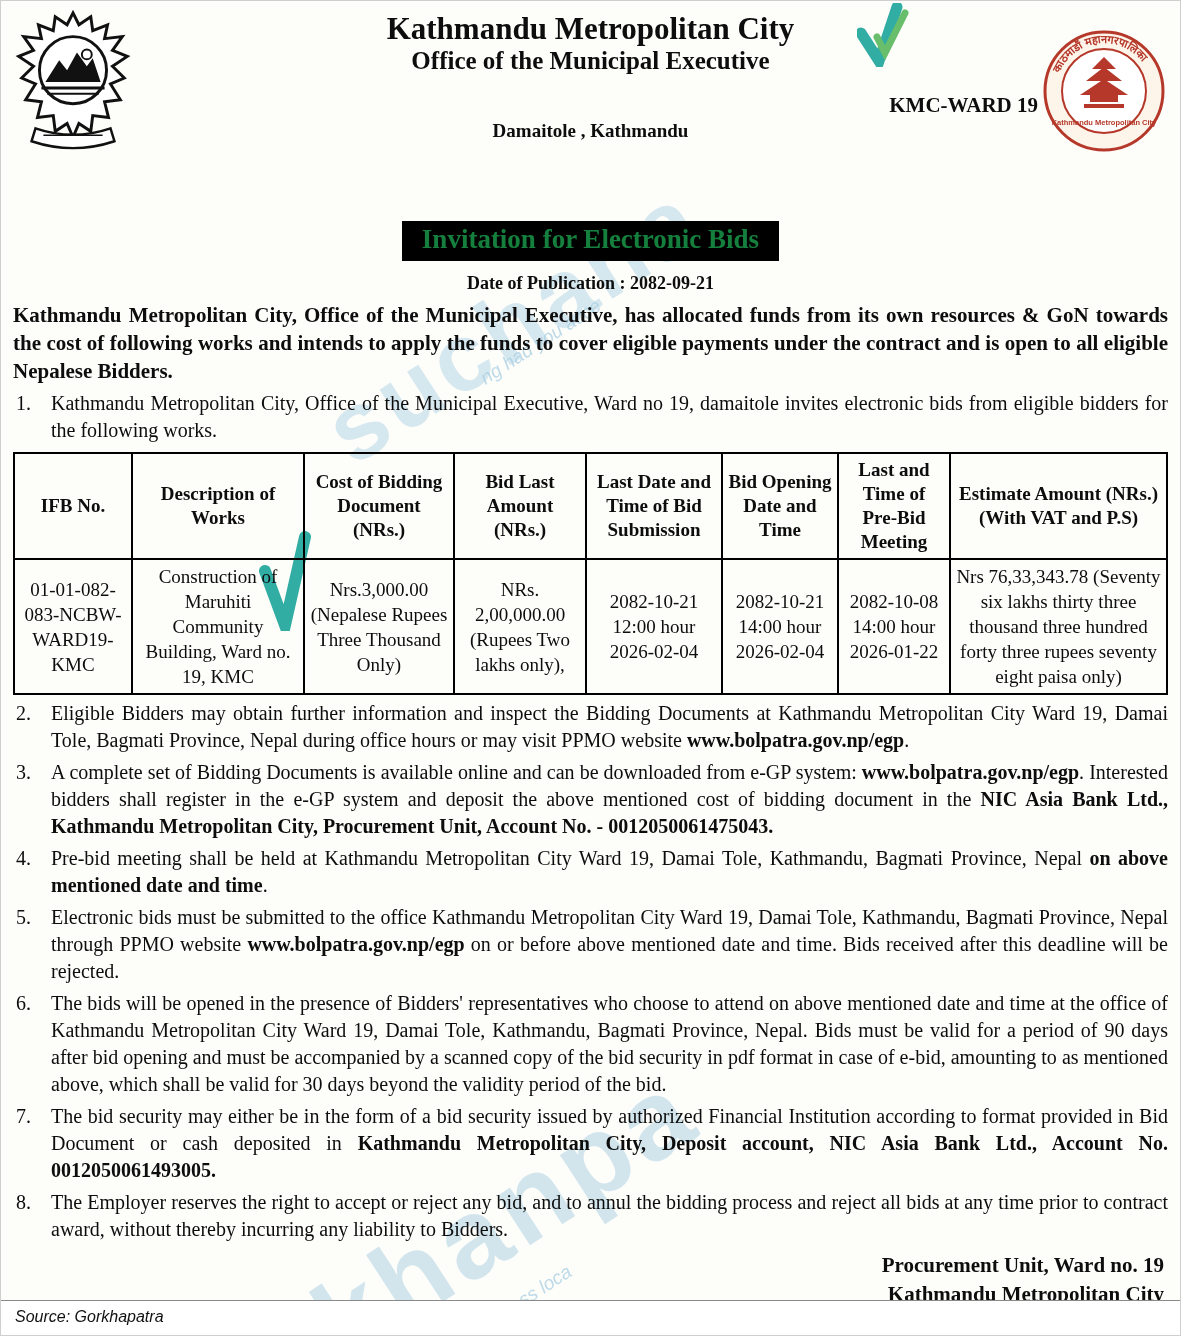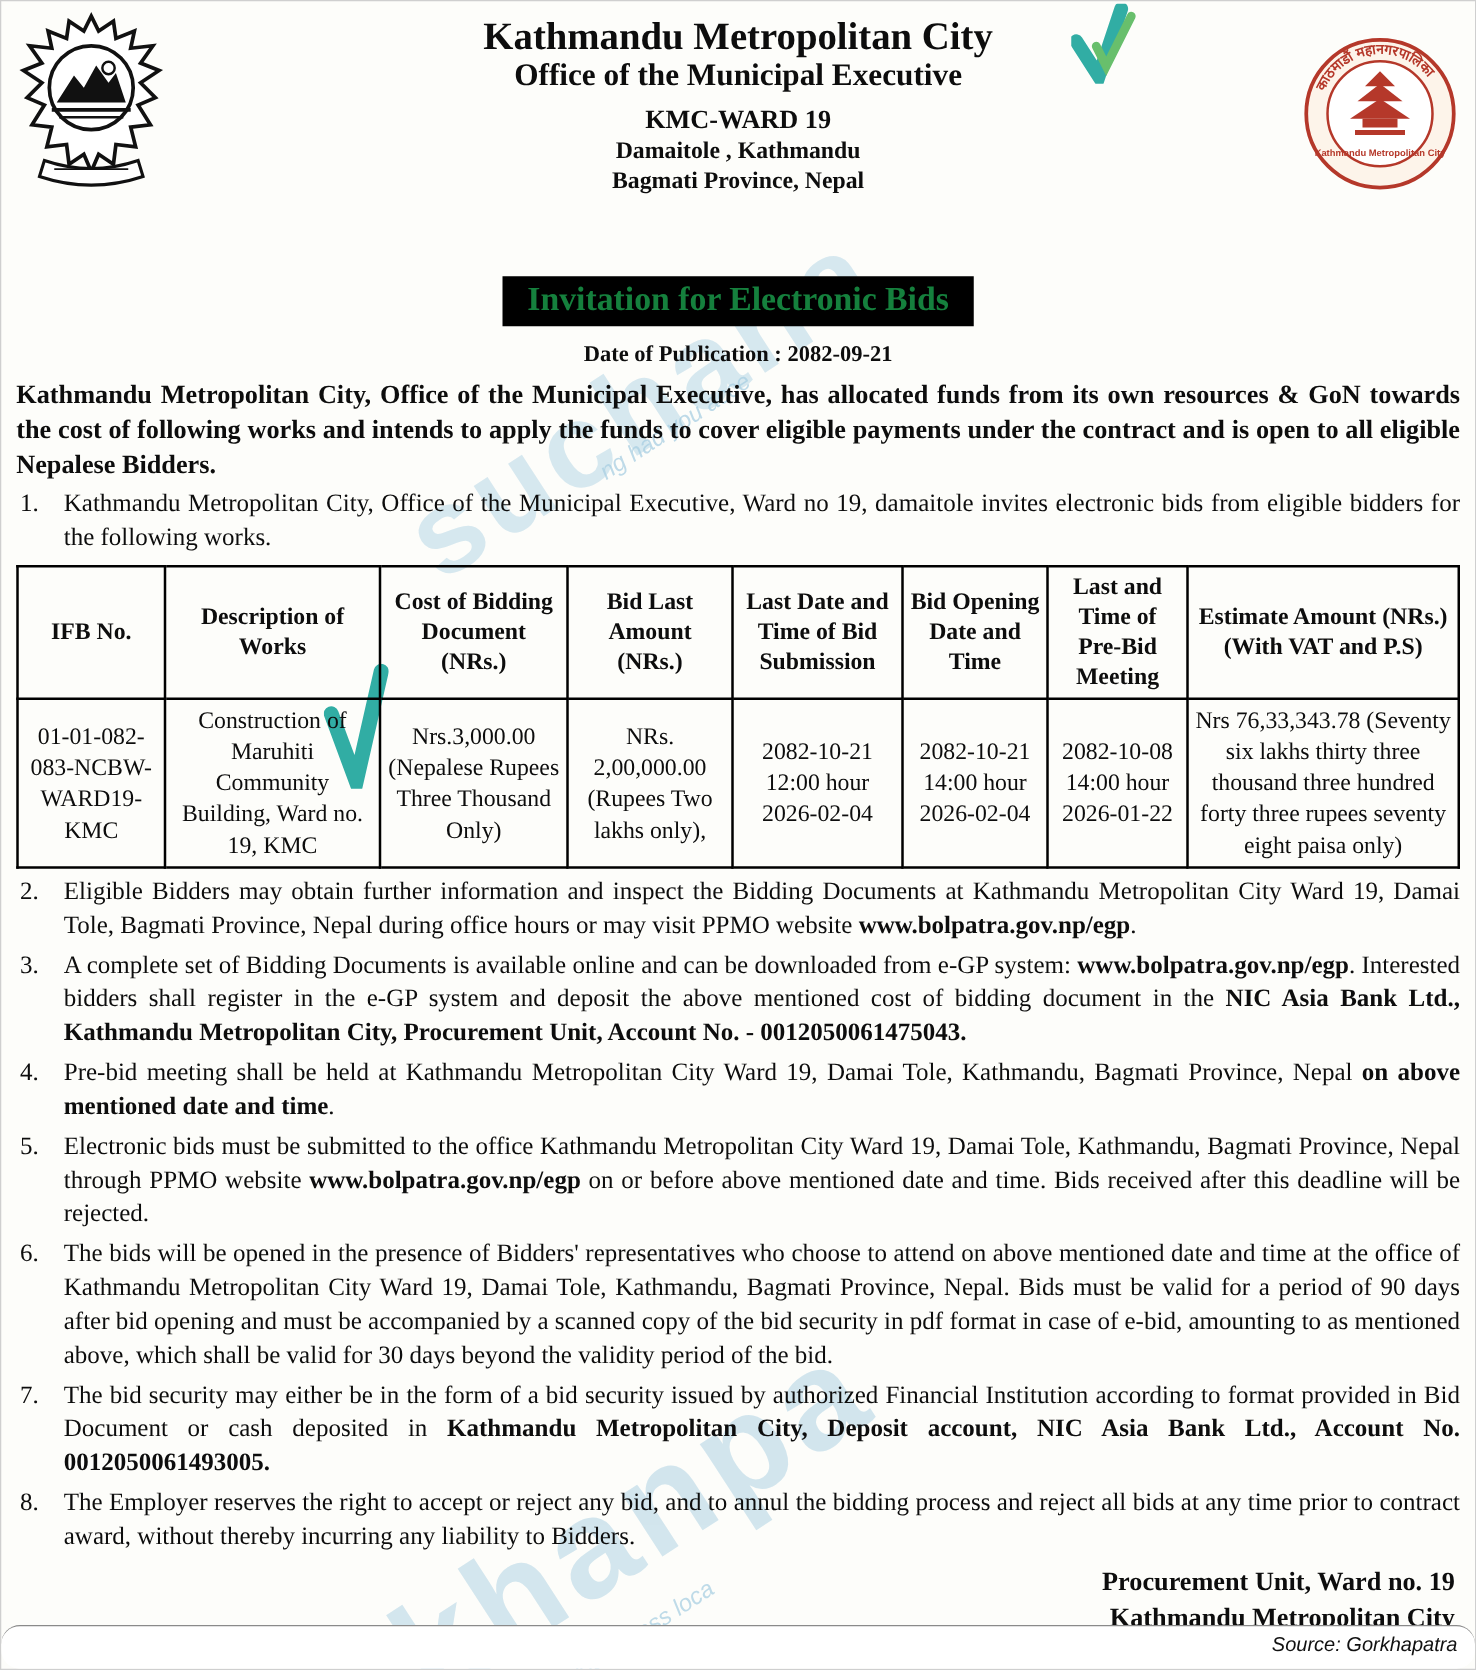--- a/index.html
+++ b/index.html
@@ -29,21 +29,21 @@
   .content { position:relative; z-index:1; }
 
   
   .header { position:relative; min-height:210px; }
   .logo-left  { position:absolute; left:0px;  top:4px;  width:120px; height:148px; }
   .logo-right { position:absolute; right:2px; top:24px; width:124px; height:124px; }
   .header-center { text-align:center; padding:6px 130px 0 130px; }
   .h-title  { font-size:31px; font-weight:bold; }
   .h-dev    { font-size:32px; font-weight:bold; margin-top:1px; }
   .h-office { font-size:25px; font-weight:bold; }
-  .h-ward   { font-size:21px; font-weight:bold; margin-top:8px; }
+  .h-ward   { font-size:21px; font-weight:bold; margin-top:18px;text-align:right; }
   .h-addr   { font-size:19px; font-weight:bold; margin-top:2px; }
 
   .banner-wrap { text-align:center; margin-top:6px; }
   .banner {
     display:inline-block; background:var(--banner-bg,#000); color:#15803d;
     font-size:27px; font-weight:bold; padding:3px 20px 6px 20px;
   }
   .notice-no { text-align:center; font-size:23px; font-weight:bold; margin-top:7px; }
   .pub-date  { text-align:center; font-size:18px; font-weight:bold; margin-top:12px; }
 
@@ -62,22 +62,22 @@
   }
   .bid-table th { font-size:19px; line-height:24px; font-weight:bold; }
   .bid-table td { font-size:19px; line-height:25px; white-space:pre-line; }
 
   
   .footer { text-align:right; font-weight:bold; font-size:21px; line-height:29px; margin-top:8px; padding-right:4px; }
 
   .source-strip {
     position:absolute; left:0; right:0; bottom:0; z-index:2;
     border-top:1px solid #8a8a8a; background:#fff;
-    text-align:right; font-family:"Liberation Sans", sans-serif; font-style:italic;
-    font-size:16px; color:#111; padding:7px 14px 9px 14px;border-radius:15px;
+    text-align:left; font-family:"Liberation Sans", sans-serif; font-style:italic;
+    font-size:16px; color:#111; padding:7px 14px 9px 14px;
   }
 </style>
 </head>
 <body>
 
 <div class="page">
 
   <div class="wm-layer">
     <div class="wm wm-top">suchana</div>
     <div class="wm wm-tag wm-tag-top">ng had you acce</div>
@@ -104,21 +104,20 @@
         <path d="M34 86 H86" stroke="#111111" stroke-width="2"></path>
         <path d="M18 134 Q60 148 102 134 L98 121 Q60 134 22 121 Z" fill="#ffffff" stroke="#111111" stroke-width="2.5"></path>
         <path d="M30 128 H90" stroke="#111111" stroke-width="1.5"></path>
       </svg>
 
       <div class="header-center">
         <div class="h-title">Kathmandu Metropolitan City</div>
         <div class="h-office">Office of the Municipal Executive</div>
         <div class="h-ward">KMC-WARD 19</div>
         <div class="h-addr">Damaitole , Kathmandu</div>
-        <div class="h-addr">Bagmati Province, Nepal</div>
       </div>
 
       <svg class="logo-right" viewBox="0 0 124 124">
         <circle cx="62" cy="62" r="59" fill="#fdf4ea" stroke="var(--seal-red,#b5382a)" stroke-width="3"></circle>
         <circle cx="62" cy="62" r="42" fill="#ffffff" stroke="var(--seal-red,#b5382a)" stroke-width="2"></circle>
         <defs>
           <path id="sealArcTop" d="M14 62 a48 48 0 0 1 96 0" fill="none"></path>
         </defs>
         <text font-size="11" font-weight="bold" fill="var(--seal-red,#b5382a)" font-family="Liberation Sans, sans-serif">
           <textPath href="#sealArcTop" startOffset="12%">काठमाडौं महानगरपालिका</textPath>

